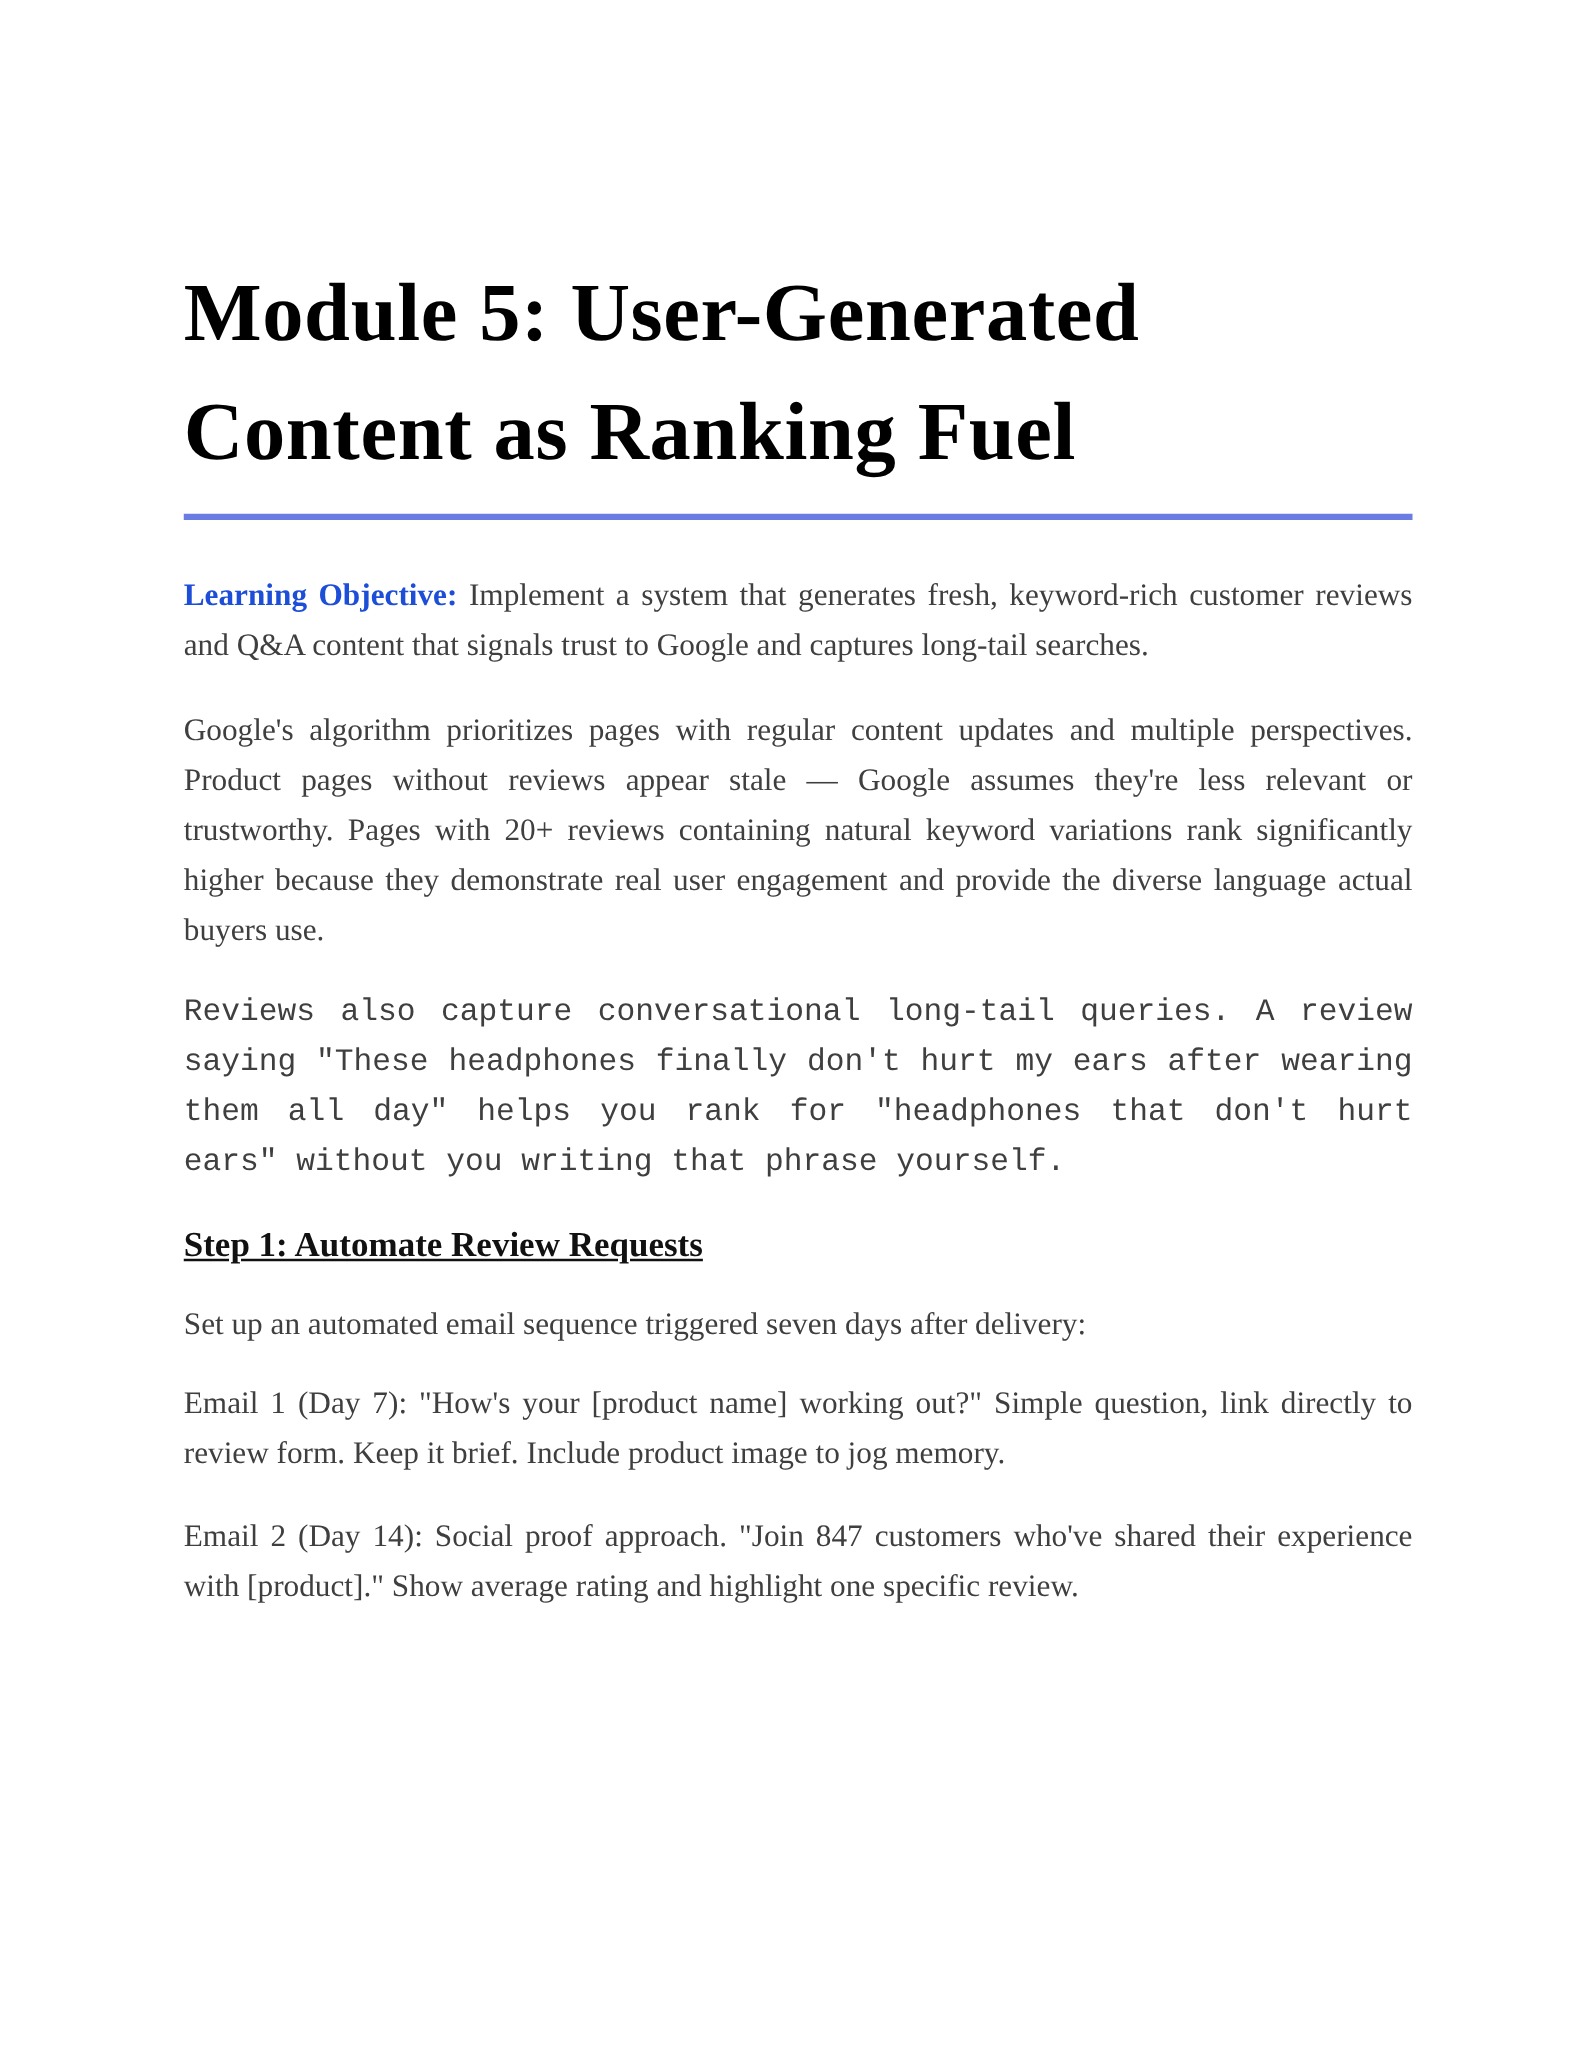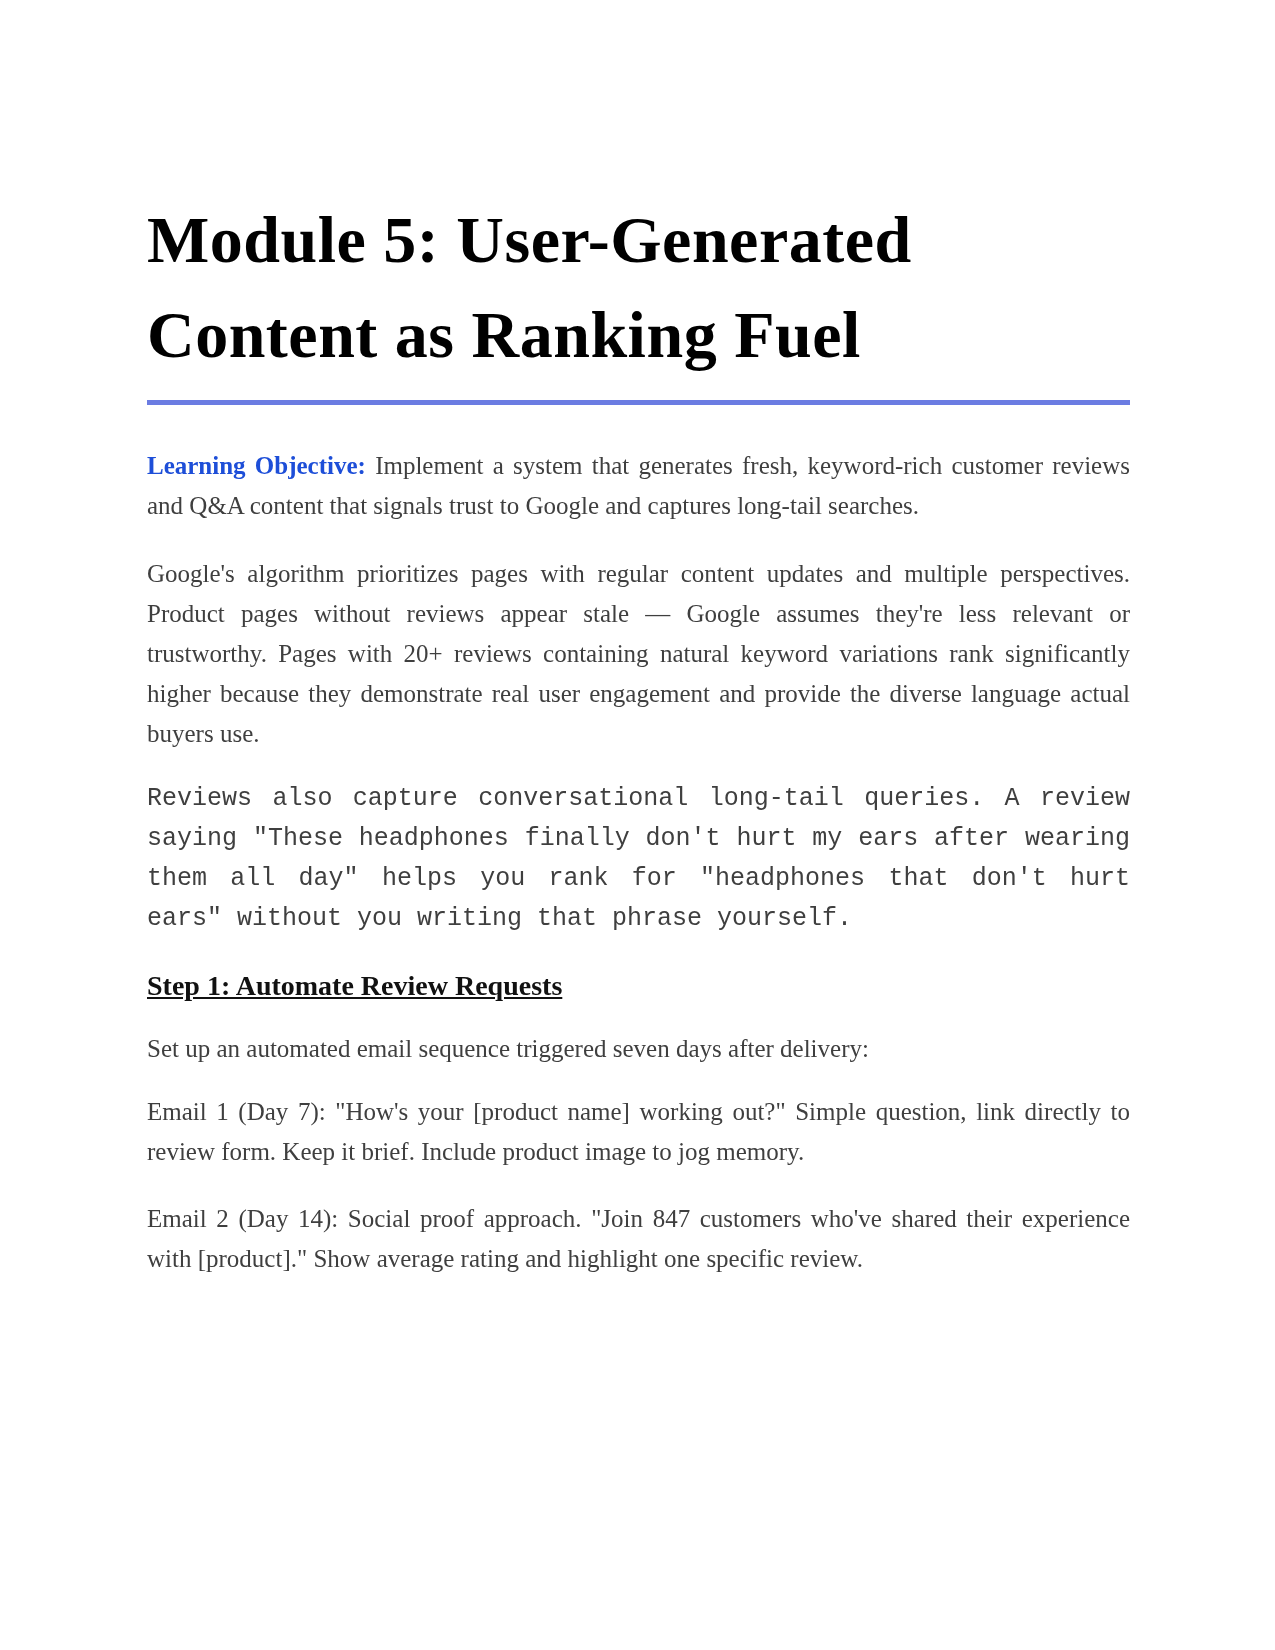--- a/index.html
+++ b/index.html
@@ -4,21 +4,21 @@
 <style>
   html, body {
     margin: 0;
     padding: 0;
     background: #ffffff;
   }
   .page {
     position: relative;
     width: 1275px;
     height: 1403px;
-    margin: 4px auto;
+    margin: 15px auto;
     background: #ffffff;
     box-sizing: border-box;
     padding: 188px 145px 0 147px;
     font-family: "Liberation Serif", "DejaVu Serif", serif;
     overflow: hidden;
   }
   h1, h2, h3, p { margin: 0; padding: 0; }
 
   .doc-title {
     font-size: 66px;

